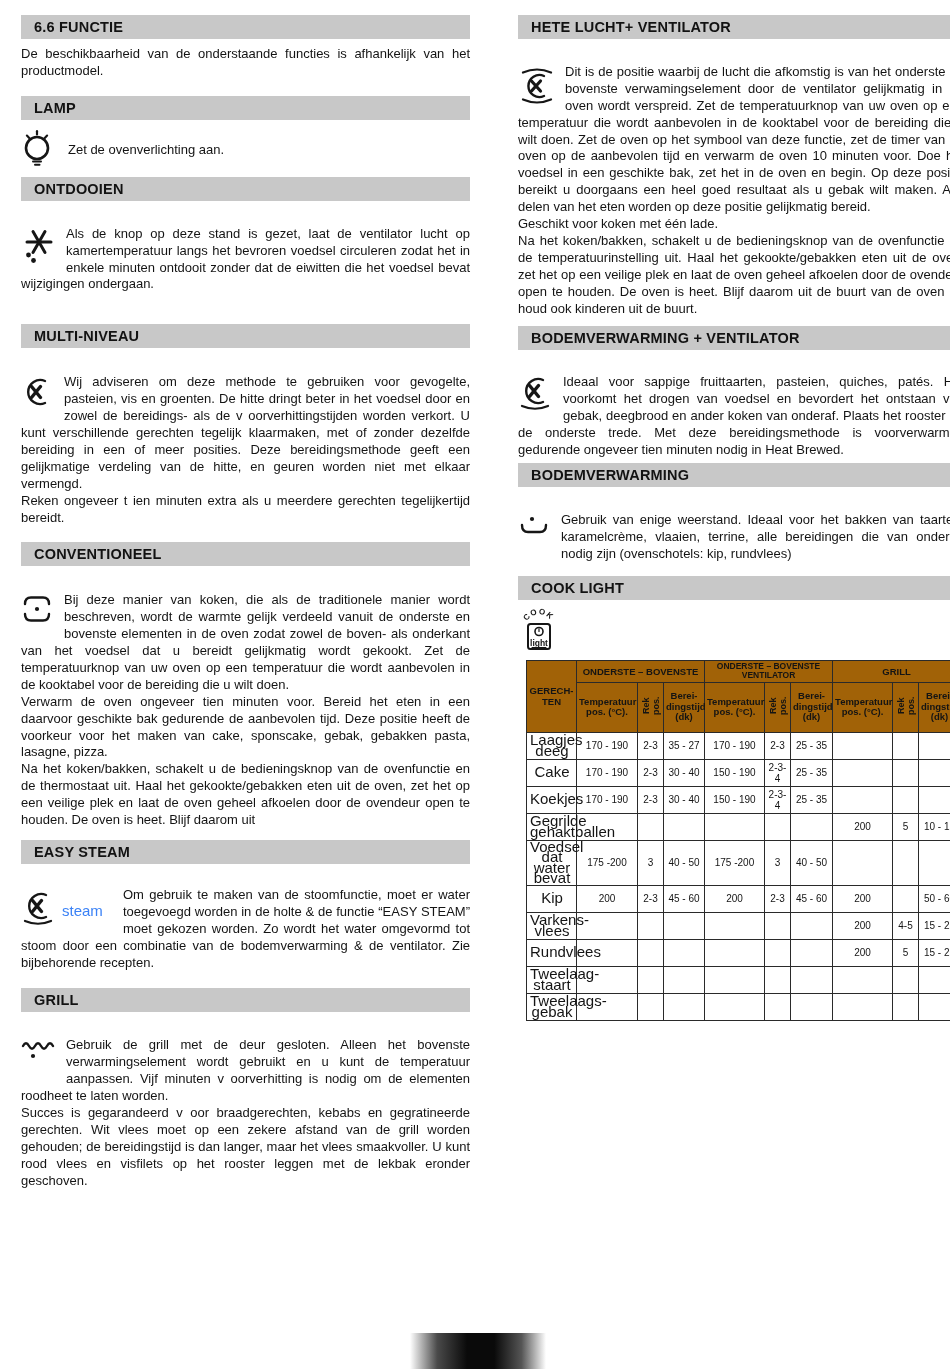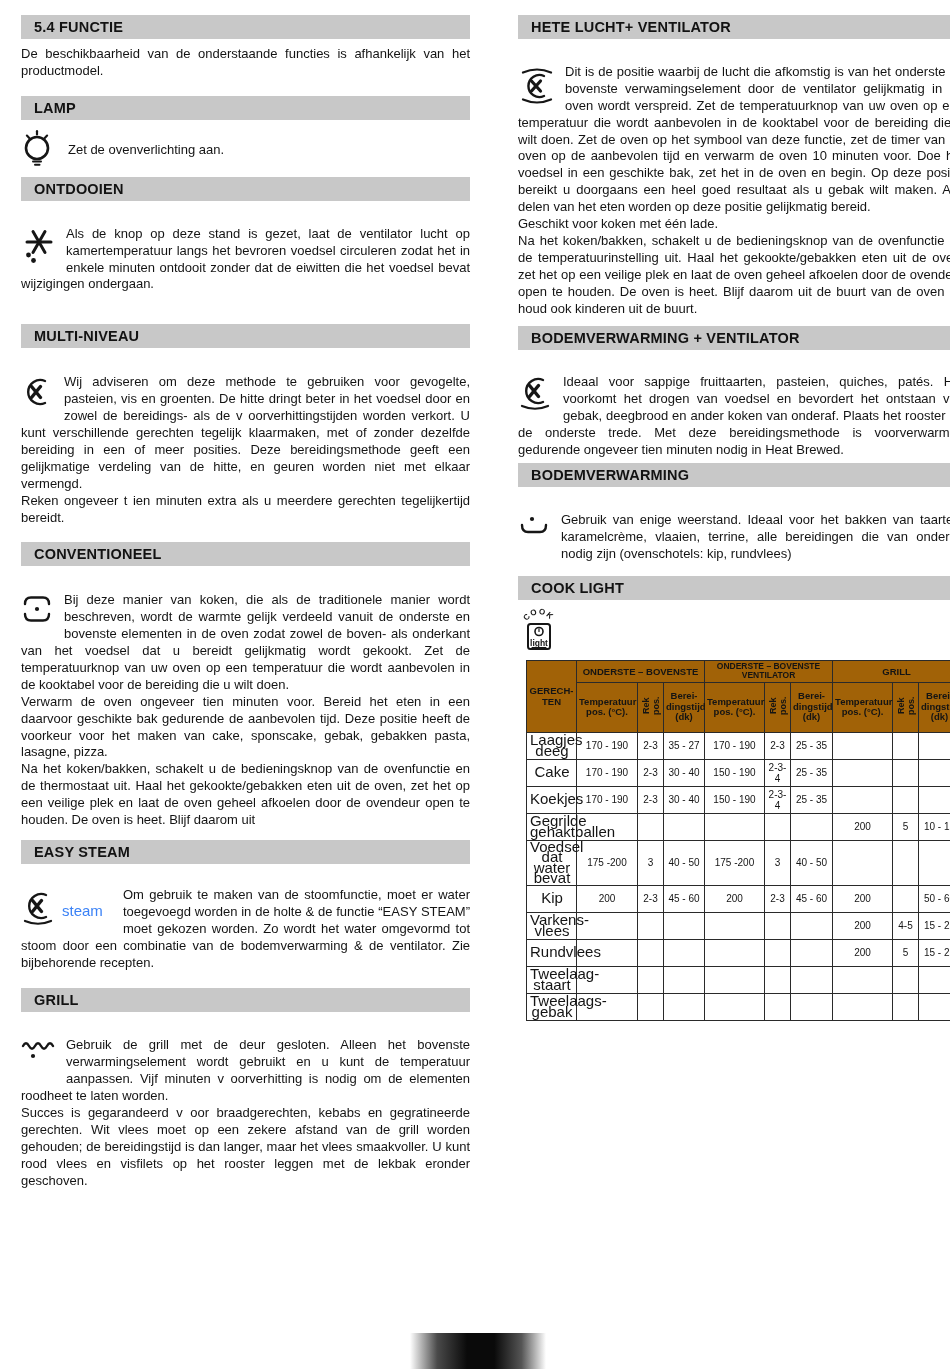--- a/index.html
+++ b/index.html
@@ -43,21 +43,21 @@
 </style>
 </head>
 <body>
 
 <div class="page">
 
   <div class="col left">
 
     <section>
       <div class="hbar">
-        <span class="htxt">5.4 FUNCTIE</span>
+        <span class="htxt">6.6 FUNCTIE</span>
       </div>
       <p class="body bmt7">De beschikbaarheid van de onderstaande functies is afhankelijk van het productmodel.</p>
     </section>
 
     <section class="mt16">
       <div class="hbar">
         <span class="htxt">LAMP</span>
       </div>
       <div class="lamp-row">
         <span>

